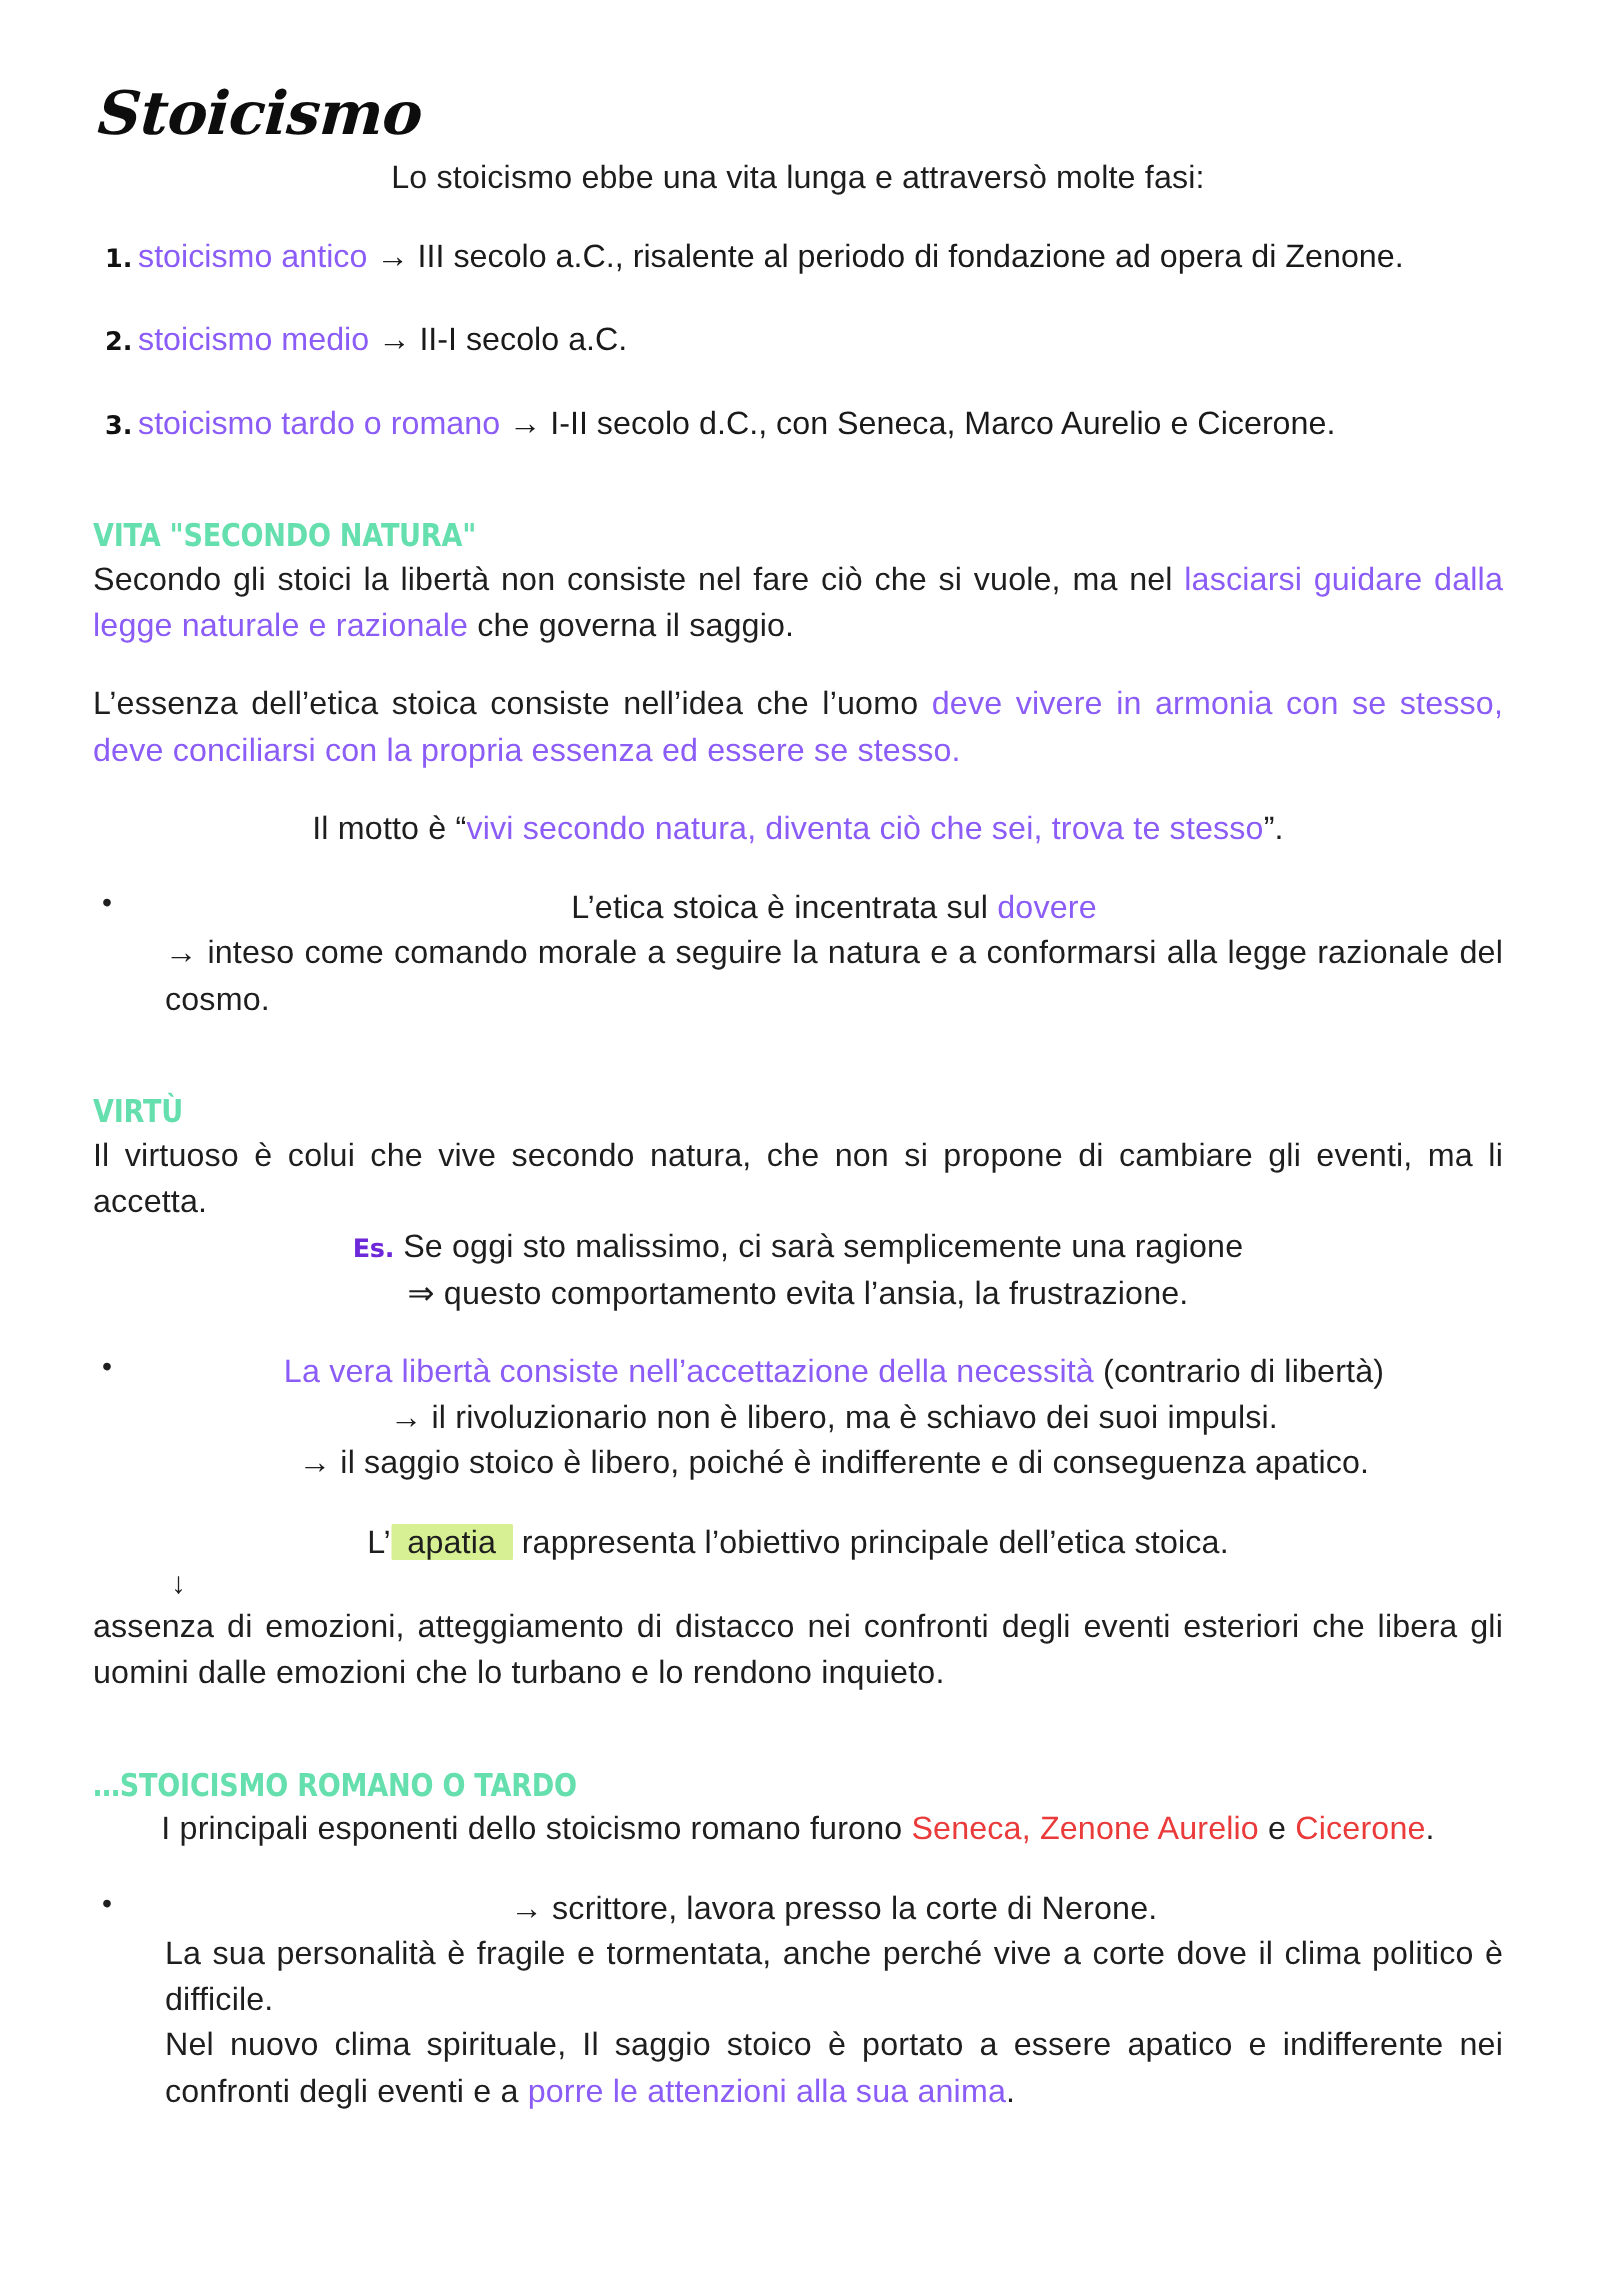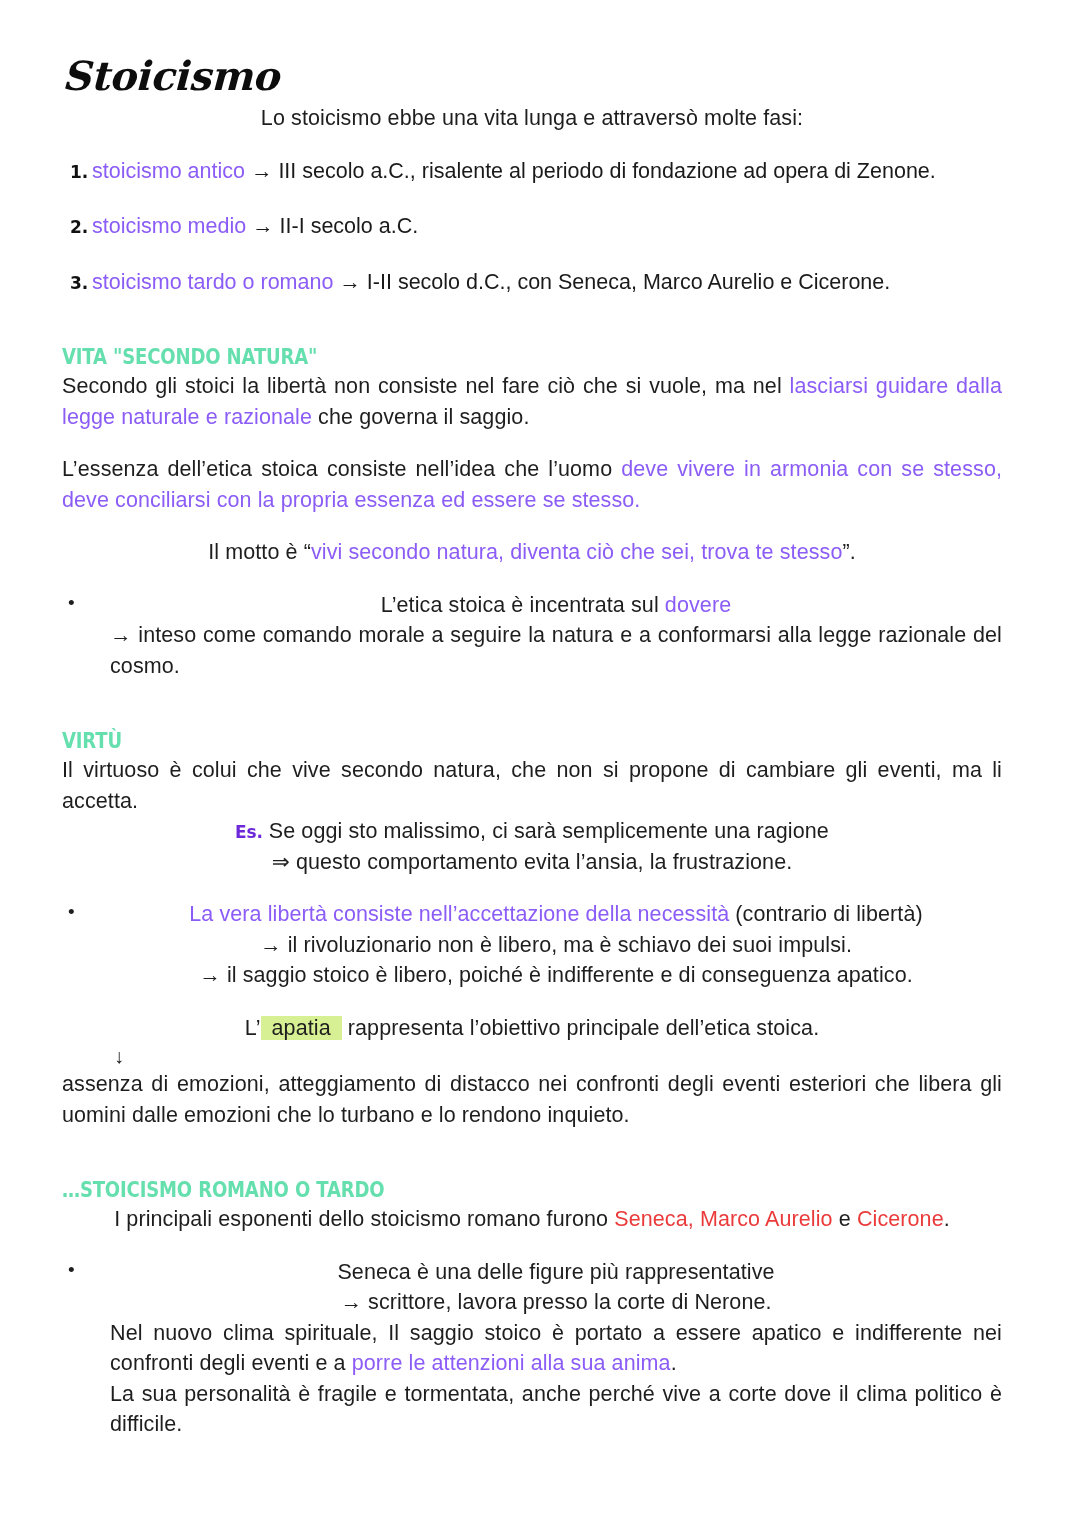--- a/index.html
+++ b/index.html
@@ -198,26 +198,25 @@
     <p class="para nojust gap-md"><span>L’</span><span class="hl">apatia</span><span> rappresenta l’obiettivo principale dell’etica stoica.</span></p>
 
     <div class="down-arrow">↓</div>
 
     <p class="para tight">assenza di emozioni, atteggiamento di distacco nei confronti degli eventi esteriori che libera gli uomini dalle emozioni che lo turbano e lo rendono inquieto.</p>
   </div>
 
   <div class="gap-xl">
     <div class="section-head">…STOICISMO ROMANO O TARDO</div>
 
-    <p class="para nojust tight"><span>I principali esponenti dello stoicismo romano furono </span><span class="red">Seneca, Marco Aurelio</span><span> e </span><span class="red">Cicerone</span><span>.</span></p>
+    <p class="para nojust tight"><span>I principali esponenti dello stoicismo romano furono </span><span class="red">Seneca, Zenone Aurelio</span><span> e </span><span class="red">Cicerone</span><span>.</span></p>
 
     <div class="bullet-block gap-md">
       <span class="bullet-dot">•</span>
       <span class="bullet-body">
-        <p class="para nojust tight">Seneca è una delle figure più rappresentative</p>
         <p class="para nojust tight">→ scrittore, lavora presso la corte di Nerone.</p>
+        <p class="para tight">La sua personalità è fragile e tormentata, anche perché vive a corte dove il clima politico è difficile.</p>
         <p class="para tight"><span>Nel nuovo clima spirituale, Il saggio stoico è portato a essere apatico e indifferente nei confronti degli eventi e a </span><span class="blue">porre le attenzioni alla sua anima</span><span>.</span></p>
-        <p class="para tight">La sua personalità è fragile e tormentata, anche perché vive a corte dove il clima politico è difficile.</p>
       </span>
     </div>
   </div>
 
 </div>
 
 </body></html>

